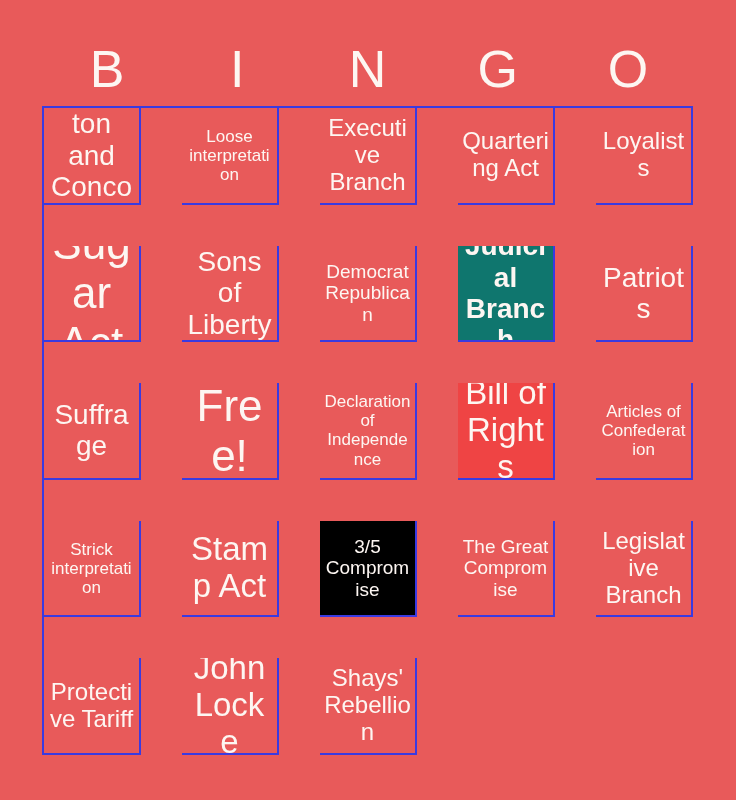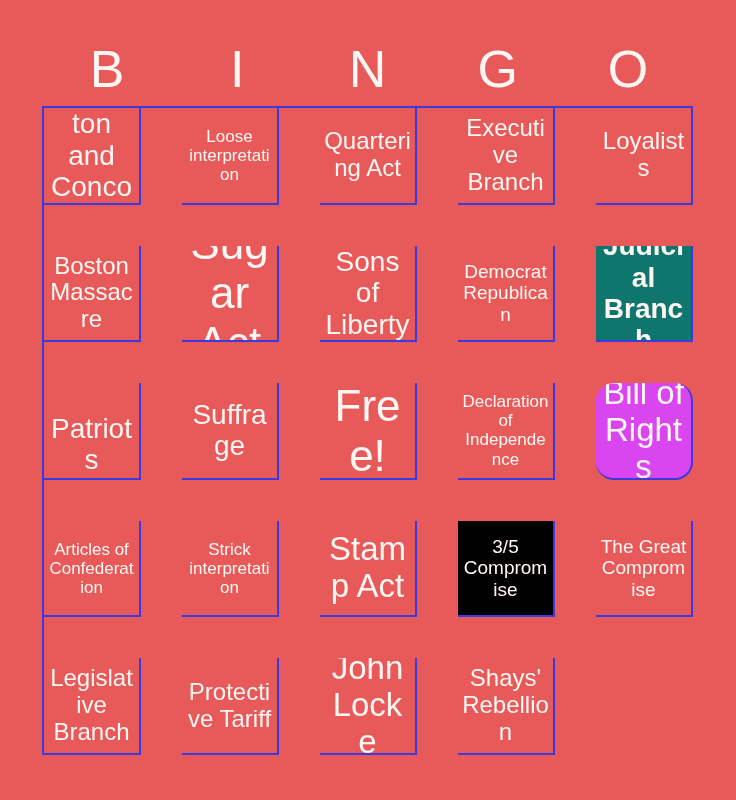--- a/index.html
+++ b/index.html
@@ -94,58 +94,55 @@
   </div>
 
   <div id="grid" style="border-color: rgb(58, 58, 224); gap: 41px;">
     <div class="cell fs-lg" style="border-right-color: rgb(58, 58, 224); border-bottom-color: rgb(58, 58, 224); background: rgb(232, 90, 90); color: rgb(253, 246, 242);">
         <span>Lexington and Concord</span>
       </div>
     <div class="cell fs-xs" style="border-right-color: rgb(58, 58, 224); border-bottom-color: rgb(58, 58, 224); background: rgb(232, 90, 90); color: rgb(253, 246, 242);">
         <span>Loose interpretation</span>
       </div>
     <div class="cell fs-md" style="border-right-color: rgb(58, 58, 224); border-bottom-color: rgb(58, 58, 224); background: rgb(232, 90, 90); color: rgb(253, 246, 242);">
-        <span>Quartering Act</span>
+        <span>Executive Branch</span>
       </div>
     <div class="cell fs-md" style="border-right-color: rgb(58, 58, 224); border-bottom-color: rgb(58, 58, 224); background: rgb(232, 90, 90); color: rgb(253, 246, 242);">
-        <span>Executive Branch</span>
+        <span>Quartering Act</span>
       </div>
     <div class="cell fs-md" style="border-right-color: rgb(58, 58, 224); border-bottom-color: rgb(58, 58, 224); background: rgb(232, 90, 90); color: rgb(253, 246, 242);">
         <span>Loyalists</span>
       </div>
 
-    <div class="cell fs-md" style="border-right-color: rgb(58, 58, 224); border-bottom-color: rgb(58, 58, 224); background: rgb(232, 90, 90); color: rgb(253, 246, 242);">
-        <span>Boston Massacre</span>
-      </div>
     <div class="cell fs-xxl" style="border-right-color: rgb(58, 58, 224); border-bottom-color: rgb(58, 58, 224); background: rgb(232, 90, 90); color: rgb(253, 246, 242);">
         <span>Sugar Act</span>
       </div>
     <div class="cell fs-lg" style="border-right-color: rgb(58, 58, 224); border-bottom-color: rgb(58, 58, 224); background: rgb(232, 90, 90); color: rgb(253, 246, 242);">
         <span>Sons of Liberty</span>
       </div>
     <div class="cell fs-sm" style="border-right-color: rgb(58, 58, 224); border-bottom-color: rgb(58, 58, 224); background: rgb(232, 90, 90); color: rgb(253, 246, 242);">
         <span>Democrat Republican</span>
       </div>
     <div class="cell fs-lg" style="border-right-color: rgb(58, 58, 224); border-bottom-color: rgb(58, 58, 224); background: #0f766e; color: rgb(253, 246, 242); font-weight: bold;">
         <span>Judicial Branch</span>
       </div>
 
-    <div class="cell fs-lg" style="border-right-color: rgb(58, 58, 224); border-bottom-color: rgb(58, 58, 224); background: rgb(232, 90, 90); color: rgb(253, 246, 242); align-items: flex-end;">
+    <div class="cell fs-lg" style="border-right-color: rgb(58, 58, 224); border-bottom-color: rgb(58, 58, 224); background: rgb(232, 90, 90); color: rgb(253, 246, 242);">
         <span>Patriots</span>
       </div>
     <div class="cell fs-lg" style="border-right-color: rgb(58, 58, 224); border-bottom-color: rgb(58, 58, 224); background: rgb(232, 90, 90); color: rgb(253, 246, 242);">
         <span>Suffrage</span>
       </div>
     <div class="cell fs-xxl" style="border-right-color: rgb(58, 58, 224); border-bottom-color: rgb(58, 58, 224); background: rgb(232, 90, 90); color: rgb(253, 246, 242);">
         <span>Free!</span>
       </div>
     <div class="cell fs-xs" style="border-right-color: rgb(58, 58, 224); border-bottom-color: rgb(58, 58, 224); background: rgb(232, 90, 90); color: rgb(253, 246, 242);">
         <span>Declaration of Independence</span>
       </div>
-    <div class="cell fs-xl" style="border-right-color: rgb(58, 58, 224); border-bottom-color: rgb(58, 58, 224); background: #d946ef; color: rgb(253, 246, 242); border-radius: 18px;">
+    <div class="cell fs-xl" style="border-right-color: rgb(58, 58, 224); border-bottom-color: rgb(58, 58, 224); background: #ef4444; color: rgb(253, 246, 242);">
         <span>Bill of Rights</span>
       </div>
 
     <div class="cell fs-xs" style="border-right-color: rgb(58, 58, 224); border-bottom-color: rgb(58, 58, 224); background: rgb(232, 90, 90); color: rgb(253, 246, 242);">
         <span>Articles of Confederation</span>
       </div>
     <div class="cell fs-xs" style="border-right-color: rgb(58, 58, 224); border-bottom-color: rgb(58, 58, 224); background: rgb(232, 90, 90); color: rgb(253, 246, 242);">
         <span>Strick interpretation</span>
       </div>
     <div class="cell fs-xl" style="border-right-color: rgb(58, 58, 224); border-bottom-color: rgb(58, 58, 224); background: rgb(232, 90, 90); color: rgb(253, 246, 242);">

